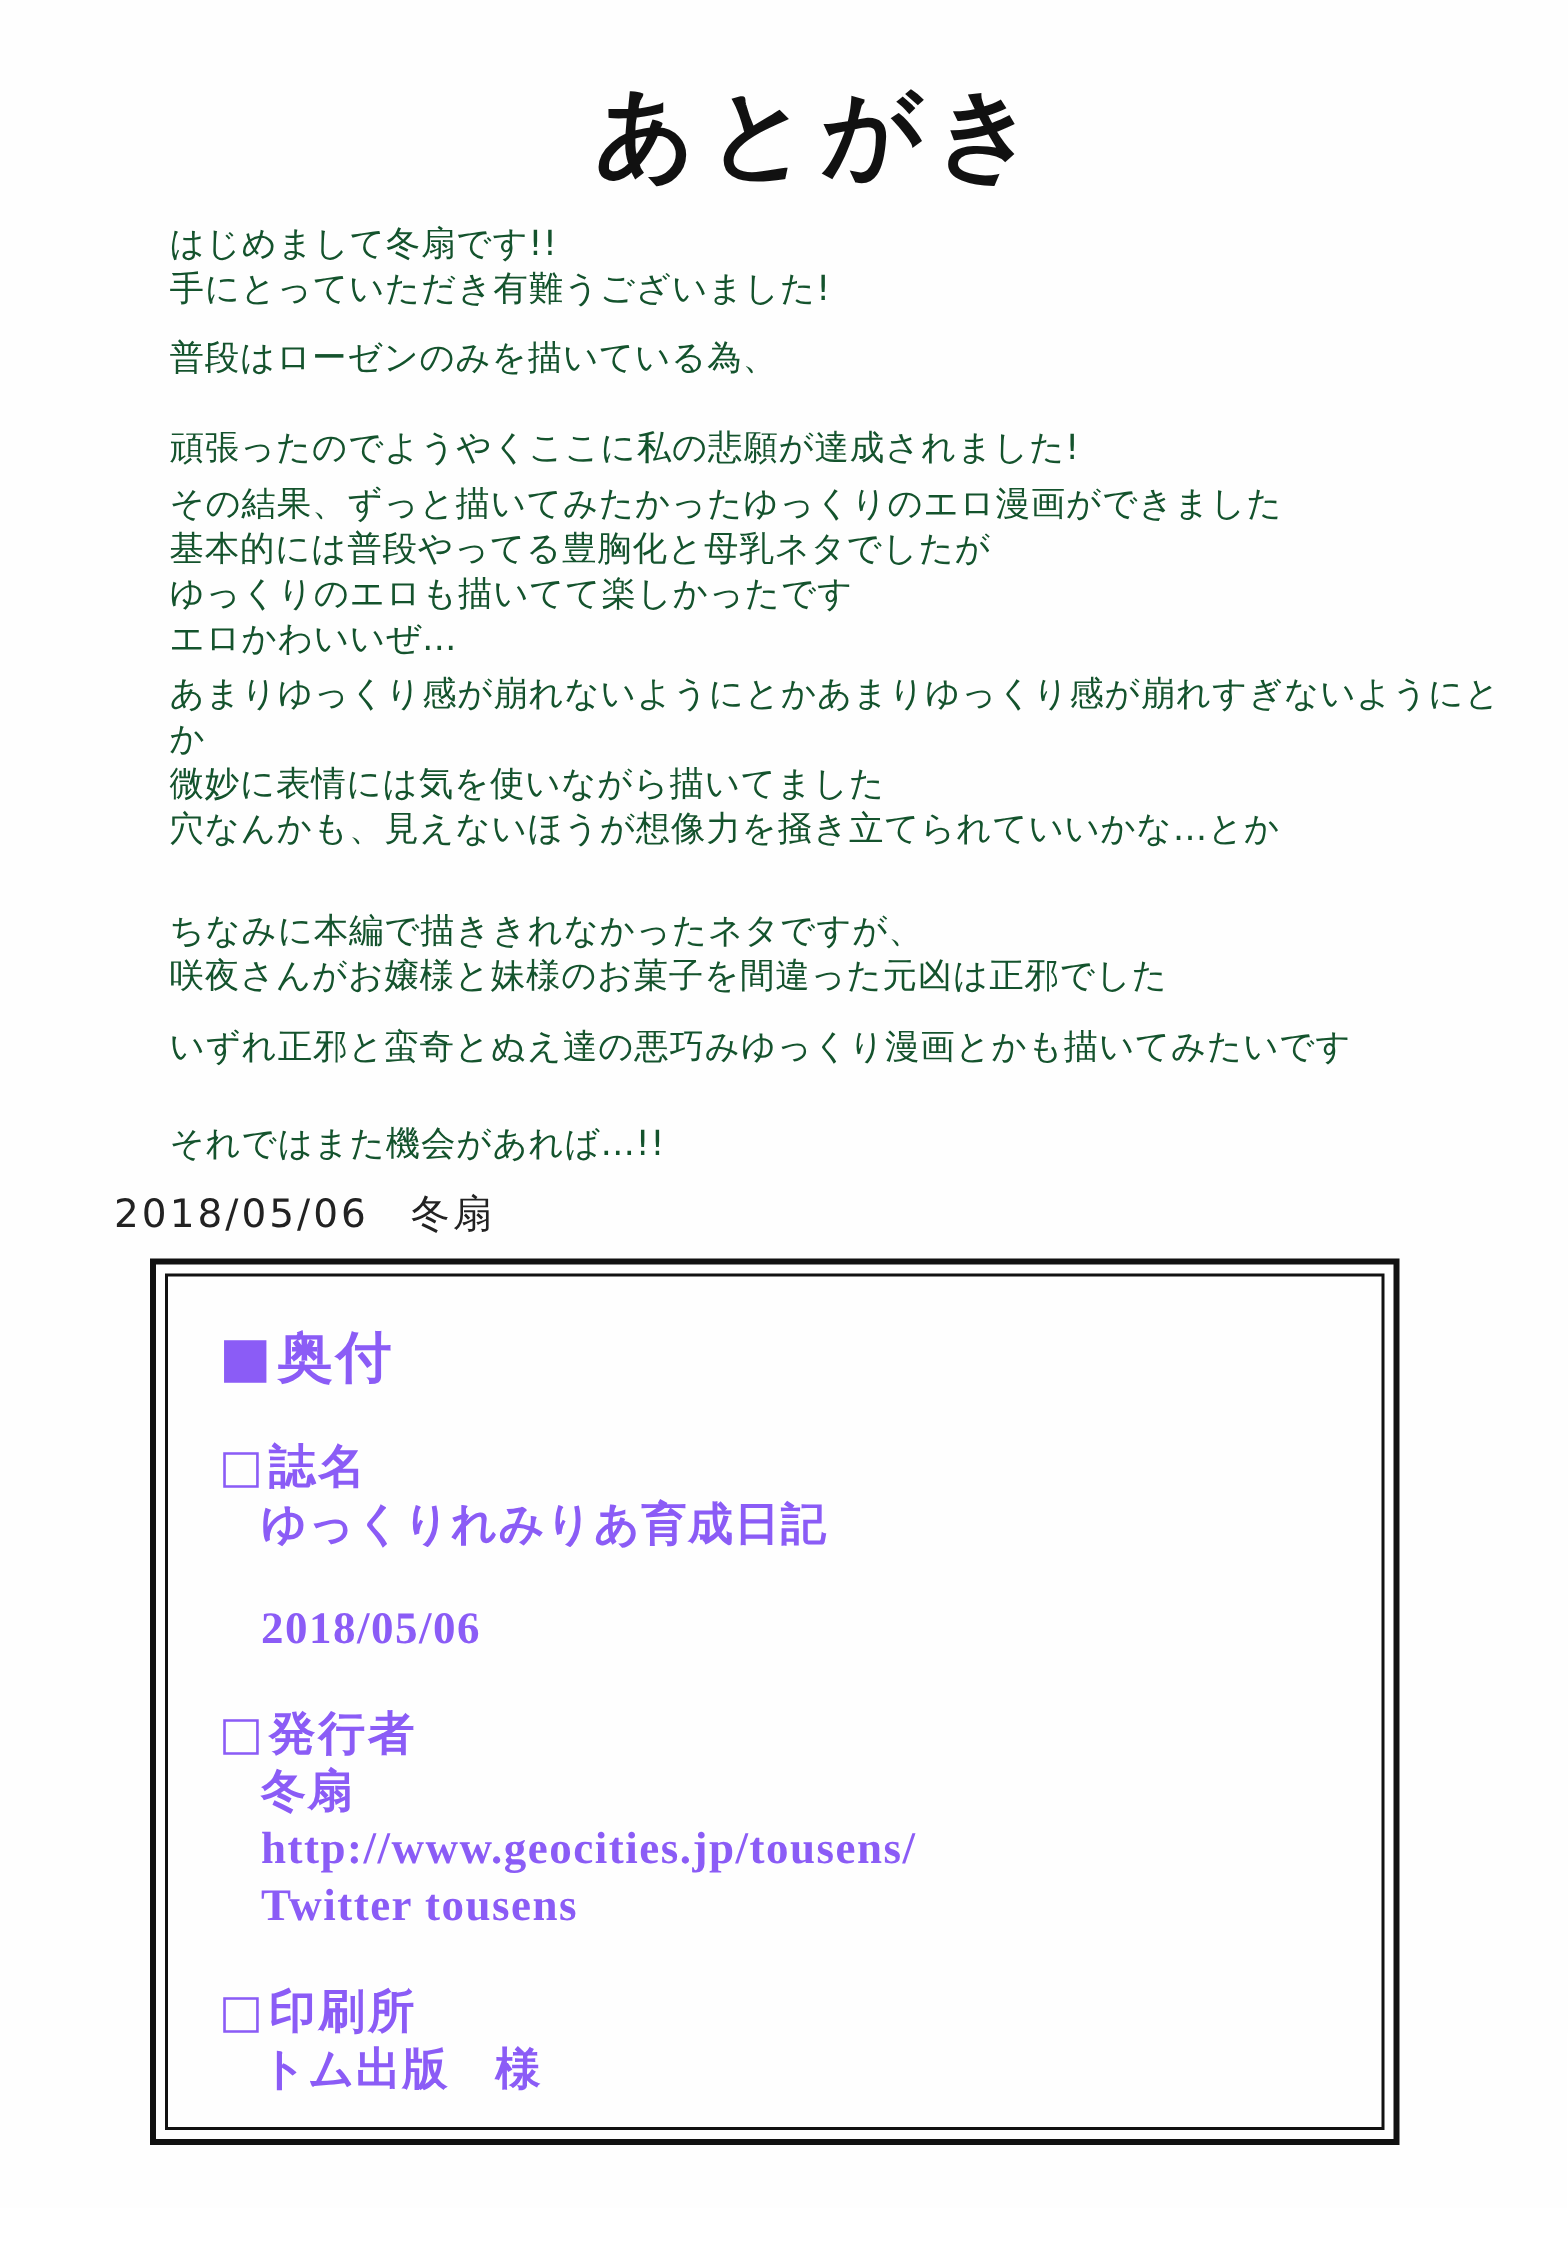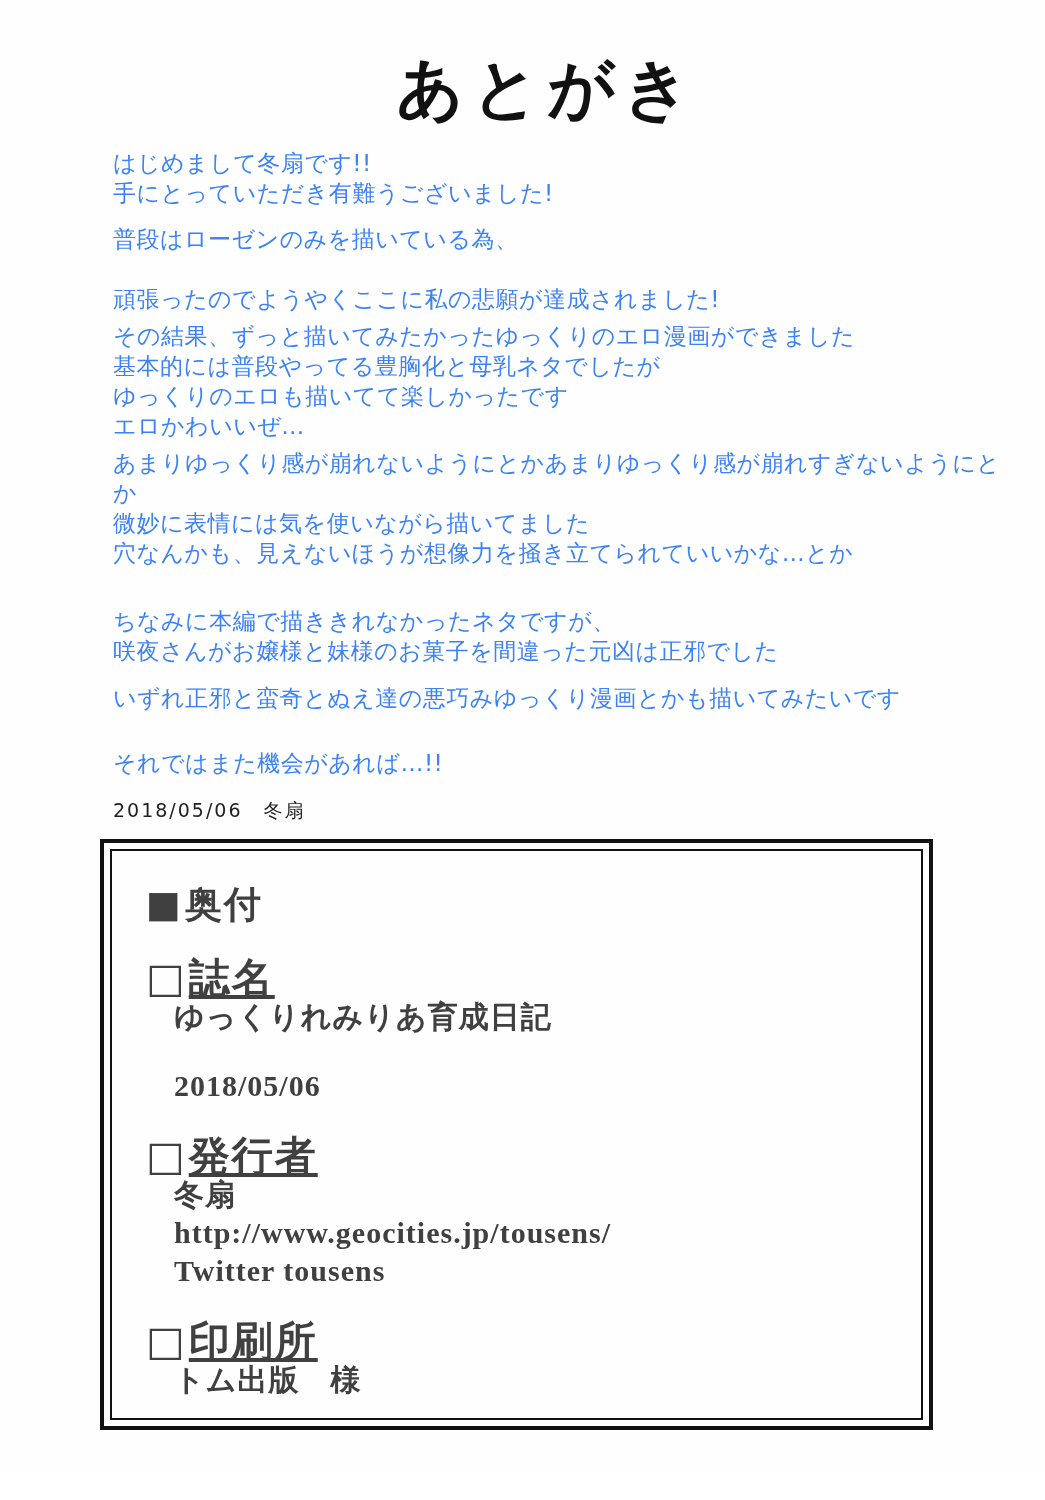--- a/index.html
+++ b/index.html
@@ -28,63 +28,62 @@
     color: #111;
   }
   .body-text {
     margin: 14px 40px 0 113px;
   }
   .para {
     margin: 0;
     font-size: 23px;
     line-height: 30px;
     letter-spacing: 0.5px;
-    color: #3b82f6;
+    color: #14532d;
   }
   .signature {
-    margin: 17px 0 0 113px;
-    font-size: 19px;
+    margin: 17px 0 0 76px;
+    font-size: 26px;
     line-height: 30px;
     letter-spacing: 2px;
     color: #222;
   }
   .colophon {
     position: relative;
     box-sizing: border-box;
     margin: 14px 0 0 100px;
     width: 833px;
     height: 591px;
     border: 4px solid #111;
   }
   .colophon-inner {
     position: absolute;
     top: 6px; left: 6px; right: 6px; bottom: 6px;
     border: 2px solid #111;
     padding: 32px 30px 0 34px;
     box-sizing: border-box;
     font-weight: bold;
-    color: #404040;
+    color: #8b5cf6;
   }
   .colophon-title-row {
     font-size: 37px;
     line-height: 44px;
     letter-spacing: 2px;
   }
   .marker {
     display: inline-block;
     margin-right: 2px;
   }
   .colophon-entry {
     margin-top: 31px;
   }
   .entry-label {
-    font-size: 41px;
+    font-size: 31px;
     line-height: 40px;
     letter-spacing: 2px;
-    text-decoration: underline;
   }
   .entry-values {
     padding-left: 28px;
   }
   .entry-value {
     font-size: 30px;
     line-height: 38px;
     letter-spacing: 1px;
     font-family: Liberation Serif, serif;
   }

